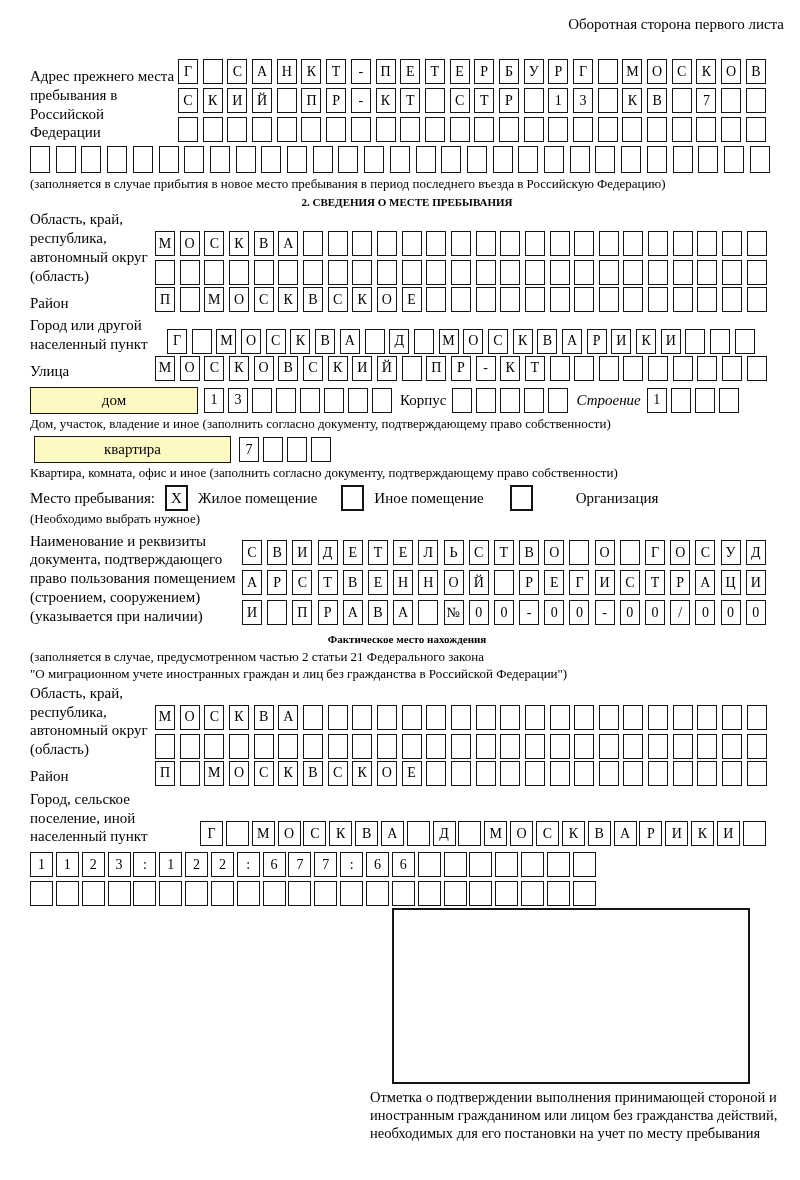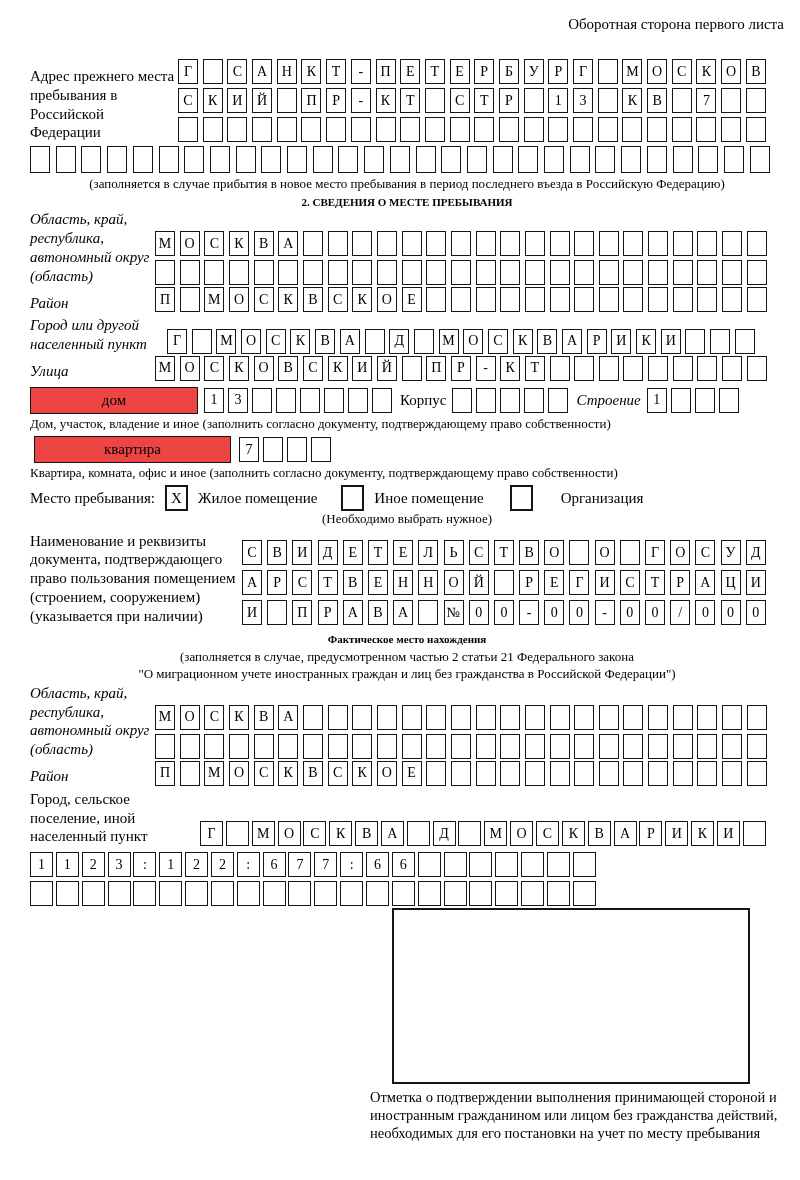--- a/index.html
+++ b/index.html
@@ -4,37 +4,37 @@
 <style>
   html,body{margin:0;padding:0;background:#fff;}
   .page{
     width:800px;height:1180px;box-sizing:border-box;overflow:hidden;
     padding:16px 16px 0 30px;
     font-family:"Liberation Serif","DejaVu Serif",serif;color:#000;
   }
   .hdr{text-align:right;font-size:15px;margin-bottom:26px;}
   .frow{display:flex;align-items:flex-end;}
   .flabel{font-size:15px;line-height:1.25;flex:none;}
-  .lw148{width:148px;} .lw125{width:125px;font-style:italic;} .lw212{width:212px;} .lw170{width:170px;}
+  .lw148{width:148px;} .lw125{width:125px;} .lw212{width:212px;} .lw170{width:170px;}
   .rowscol{display:flex;flex-direction:column;gap:4px;}
   .cellrow{display:flex;justify-content:space-between;}
   .w24{width:588px;} .w25{width:612px;} .w21{width:524px;} .w22{width:566px;} .w29{width:740px;}
   .cell{
     display:inline-flex;align-items:center;justify-content:center;flex:none;
     width:20px;height:25px;border:1.6px solid #151515;box-sizing:border-box;
     font-size:14px;background:#fff;
   }
   .w22 .cell{width:23px;}
   .w29 .cell{height:27px;}
   .cgroup{display:flex;gap:4px;}
   .wbox{
     border:1.6px solid #151515;height:27px;box-sizing:border-box;flex:none;
-    display:flex;align-items:center;justify-content:center;font-size:15px;background:#ef4444;
+    display:flex;align-items:center;justify-content:center;font-size:15px;background:#fef9c3;
   }
-  .note{font-size:13px;text-align:center;line-height:1.25;}
+  .note{font-size:13px;text-align:left;line-height:1.25;}
   .stitle{font-weight:bold;text-align:center;font-size:11px;}
   .inl{display:flex;align-items:center;font-size:15px;}
   .checkbox{
     display:inline-flex;align-items:center;justify-content:center;flex:none;
     width:23px;height:26px;border:2px solid #151515;box-sizing:border-box;
     font-size:15px;background:#fff;
   }
   .mt2{margin-top:2px;} .mt3{margin-top:3px;} .mt4{margin-top:4px;} .mt6{margin-top:6px;} .mt8{margin-top:8px;}
   .stampbox{
     margin-left:362px;width:358px;height:176px;border:2px solid #151515;box-sizing:border-box;background:#fff;
@@ -359,21 +359,21 @@
   </div>
   <div class="note mt2" style="text-align:left;">Квартира, комната, офис и иное (заполнить согласно документу, подтверждающему право собственности)</div>
 
   <div class="inl mt4" style="gap:10px;">
     <span>Место пребывания:</span>
     <span class="checkbox">X</span>
     <span>Жилое помещение</span>
     <span class="checkbox" style="margin-left:14px;"></span>
     <span>Иное помещение</span>
     <span class="checkbox" style="margin-left:16px;"></span>
-    <span style="margin-left:18px;">Организация</span>
+    <span style="margin-left:33px;">Организация</span>
   </div>
   <div class="note">(Необходимо выбрать нужное)</div>
 
   <div class="frow mt4">
     <div class="flabel lw212">Наименование и реквизиты документа, подтверждающего право пользования помещением (строением, сооружением) (указывается при наличии)</div>
     <div class="rowscol" style="gap:5px;">
       <div class="cellrow w21">
           <span class="cell">С</span>
           <span class="cell">В</span>
           <span class="cell">И</span>

